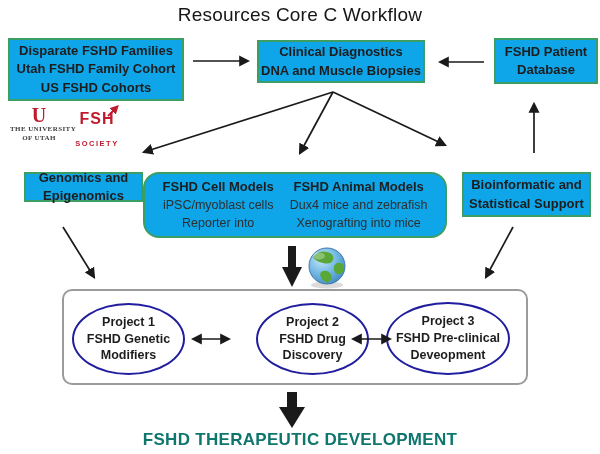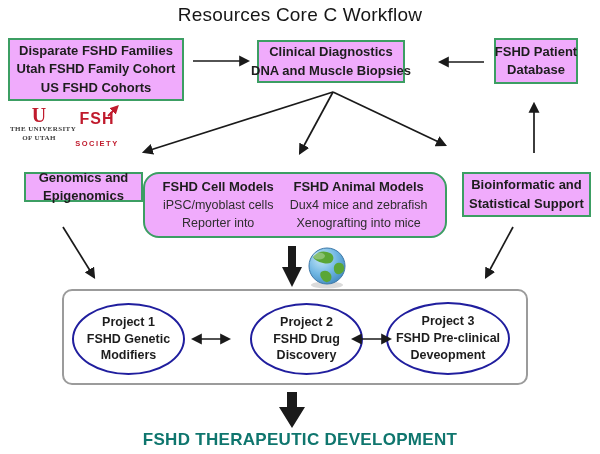--- a/index.html
+++ b/index.html
@@ -3,45 +3,45 @@
 <meta charset="utf-8">
 <style>
   * { margin:0; padding:0; box-sizing:border-box; }
   html,body { background:#ffffff; }
   body { font-family:"Liberation Sans", sans-serif; }
   .canvas { position:relative; width:600px; height:454px; background:#ffffff; overflow:hidden; }
 
   .title { position:absolute; left:0; right:0; top:4px; text-align:center;
            font-size:19px; font-weight:400; color:#161616; letter-spacing:0.2px; }
 
-  .gbox { position:absolute; border:2px solid #3c9e63; background:#f0abfc;
+  .gbox { position:absolute; border:2px solid #3c9e63; background:#0ea5e9;
           display:flex; flex-direction:column; align-items:center; justify-content:center;
           text-align:center; font-weight:700; color:#1d1d1d; font-size:13px; line-height:1.42; }
   .gbox span { white-space:nowrap; }
 
   #box-families      { left:8px;   top:38px;  width:176px; height:63px; }
-  #box-clinical      { left:257px; top:40px;  width:148px; height:43px; }
-  #box-database      { left:494px; top:38px;  width:84px;  height:46px; }
+  #box-clinical      { left:257px; top:40px;  width:168px; height:43px; }
+  #box-database      { left:494px; top:38px;  width:104px;  height:46px; }
   #box-genomics      { left:24px;   top:172px; width:119px; height:30px; }
   #box-models        { left:143px; top:172px; width:304px; height:66px;
                        flex-direction:row; justify-content:center; gap:16px;border-radius:16px; }
   #box-bioinformatics{ left:462px; top:172px; width:129px; height:45px; }
 
   .model-col { display:flex; flex-direction:column; align-items:center; }
   .model-col .sub { font-weight:400; font-size:12.5px; color:#2e2e2e; line-height:1.45; white-space:nowrap; }
 
   .container-box { position:absolute; left:62px; top:289px; width:466px; height:96px;
                    border:2.5px solid #9b9b9b; border-radius:10px; background:#ffffff; }
 
   .oval { position:absolute; border:2px solid #201e9e; border-radius:50%; background:#ffffff;
           display:flex; flex-direction:column; align-items:center; justify-content:center;
           font-weight:700; font-size:12.5px; line-height:1.35; color:#1d1d1d; }
   .oval span { white-space:nowrap; }
   #oval-p1 { left:72px;  top:303px; width:113px; height:72px; }
-  #oval-p2 { left:250px; top:303px; width:113px; height:72px; }
+  #oval-p2 { left:256px; top:303px; width:113px; height:72px; }
   #oval-p3 { left:386px; top:302px; width:124px; height:73px; }
 
   .footer { position:absolute; left:0; right:0; top:430px; text-align:center;
             font-size:17px; font-weight:700; color:#0f766e; letter-spacing:0.3px; }
 
   .utah-logo { position:absolute; left:10px; top:106px; width:58px; text-align:center; }
   .utah-u { font-family:"Liberation Serif", serif; font-weight:700; font-size:20px;
             color:#c01b2d; line-height:0.95; }
   .utah-line { font-family:"Liberation Serif", serif; font-size:7px; font-weight:600;
                letter-spacing:0.4px; color:#3c3c3c; line-height:1.25; white-space:nowrap; }

